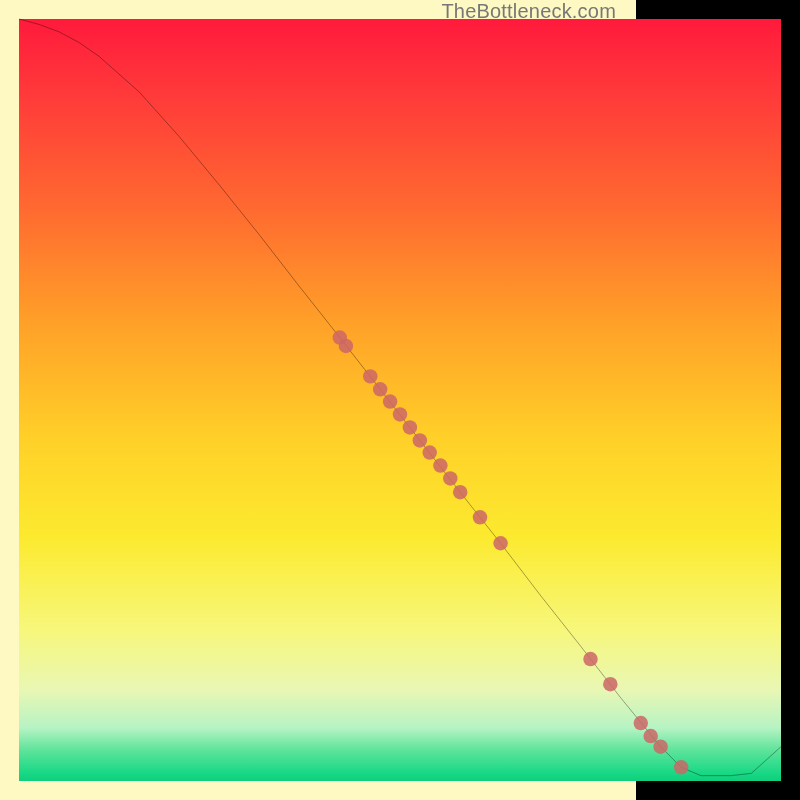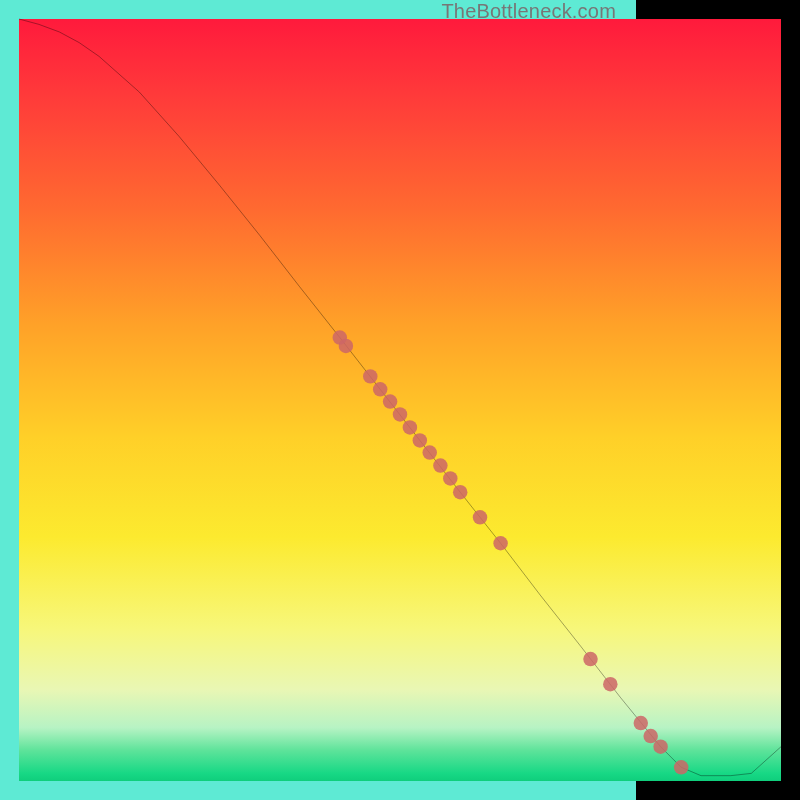--- a/index.html
+++ b/index.html
@@ -8,21 +8,21 @@
     width: 800px;
     height: 800px;
     overflow: hidden;
     background: #000;
     font-family: Arial, Helvetica, sans-serif;
   }
   .stage {
     position: relative;
     width: 636px;
     height: 800px;
-    background: #5eead4;
+    background: #fef9c3;
     text-decoration: underline;
   }
   .plot {
     position: absolute;
     left: 19px;
     top: 19px;
     width: 762px;
     height: 762px;
   }
   .bg-gradient {

